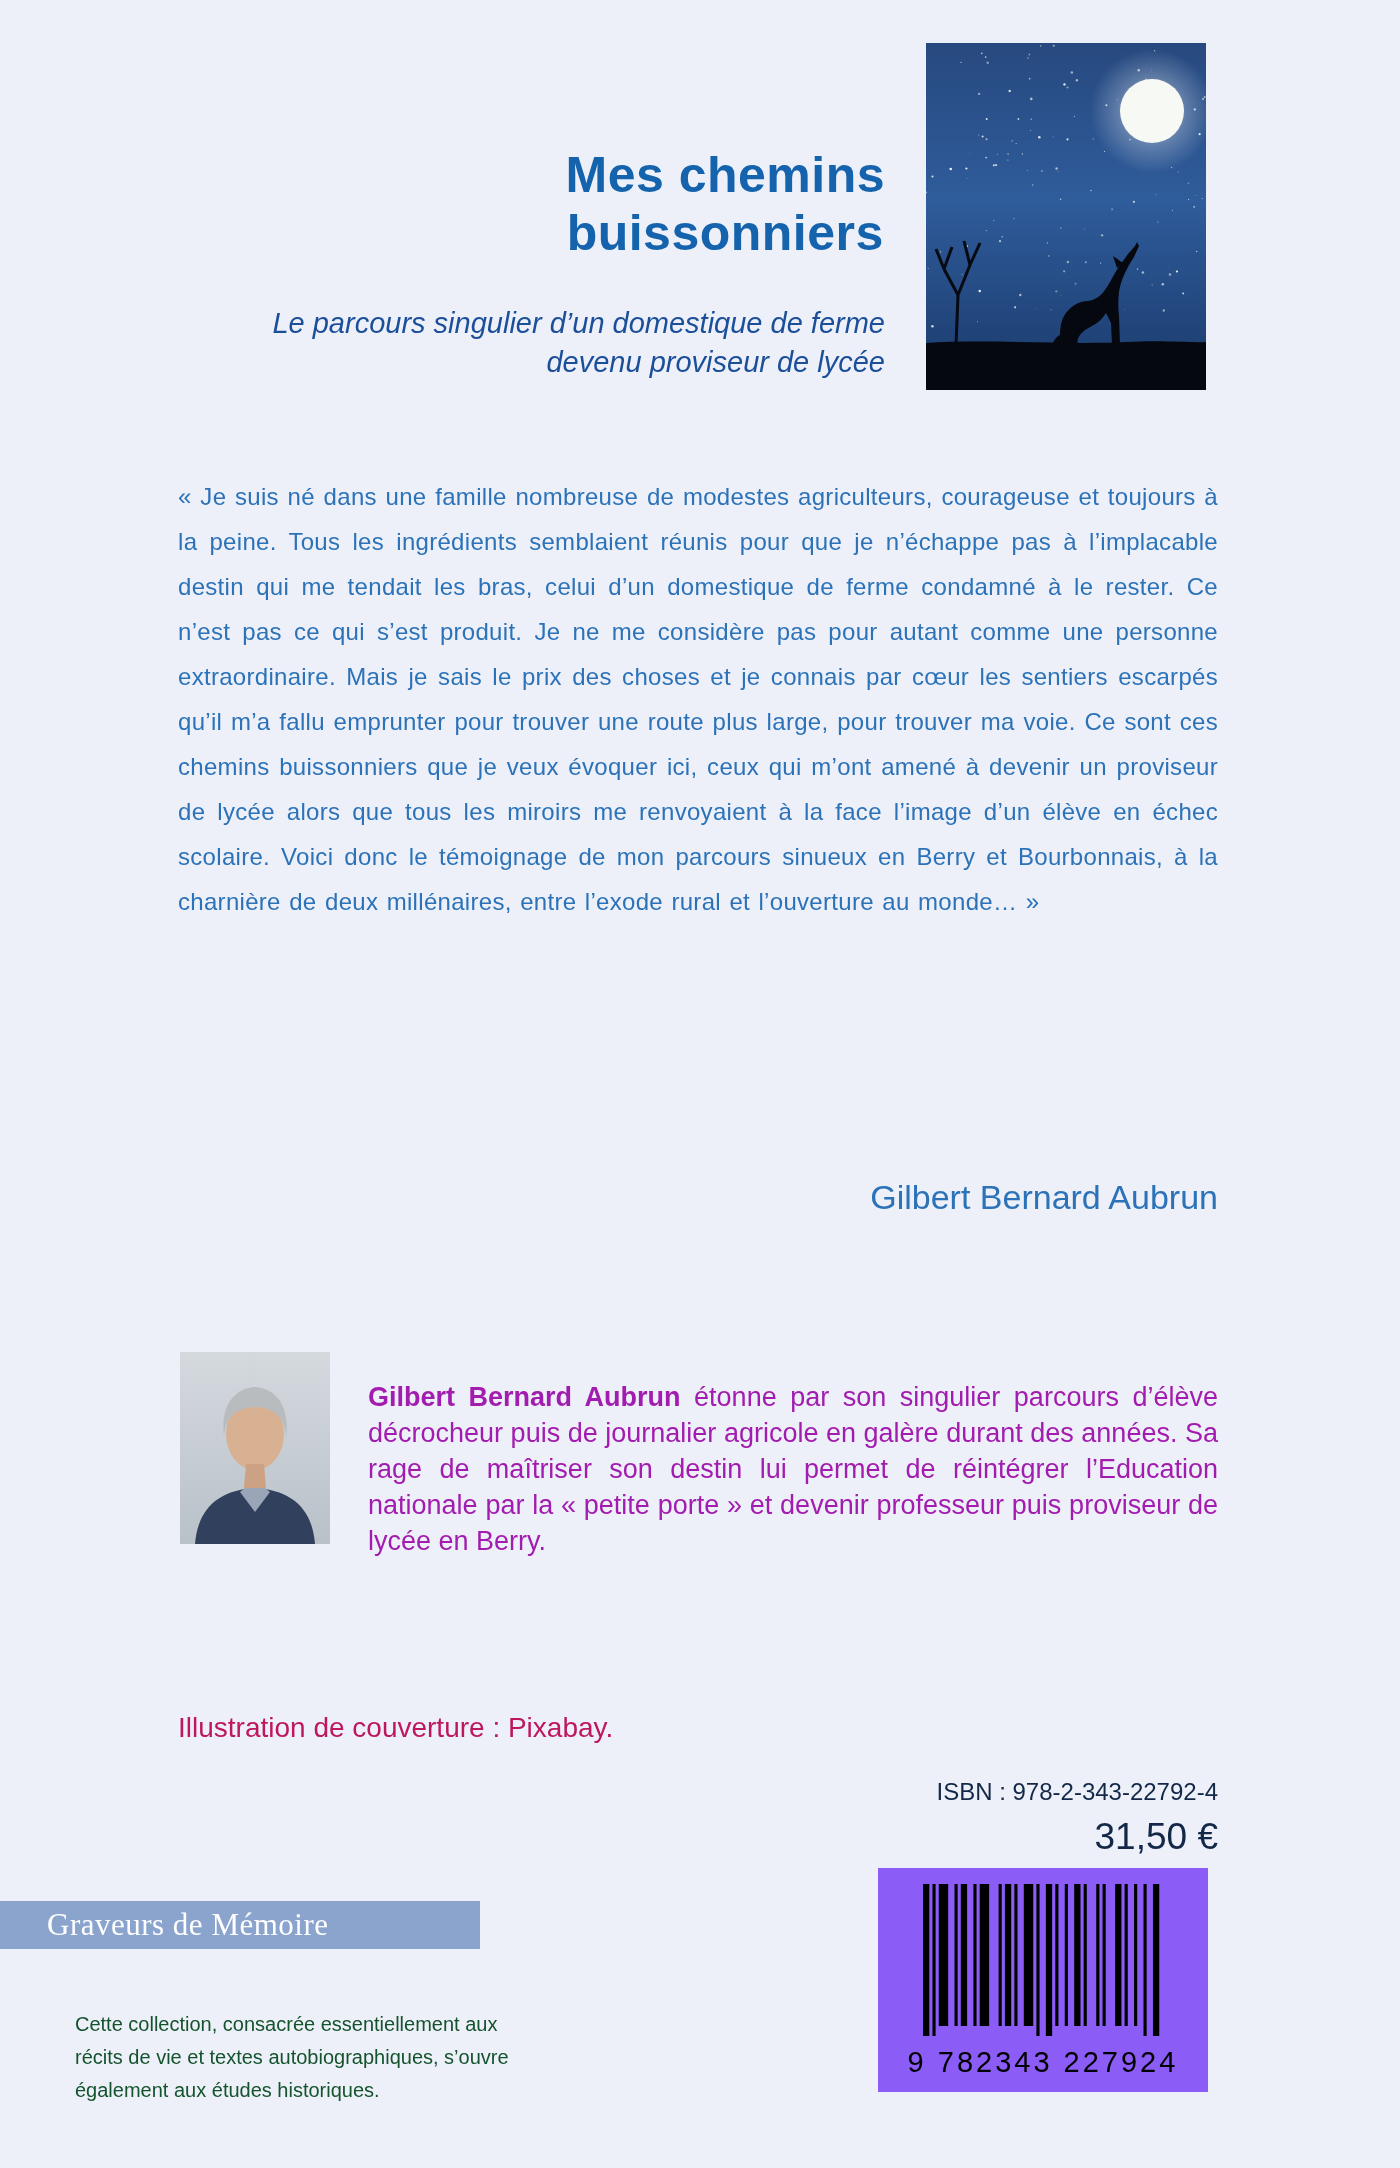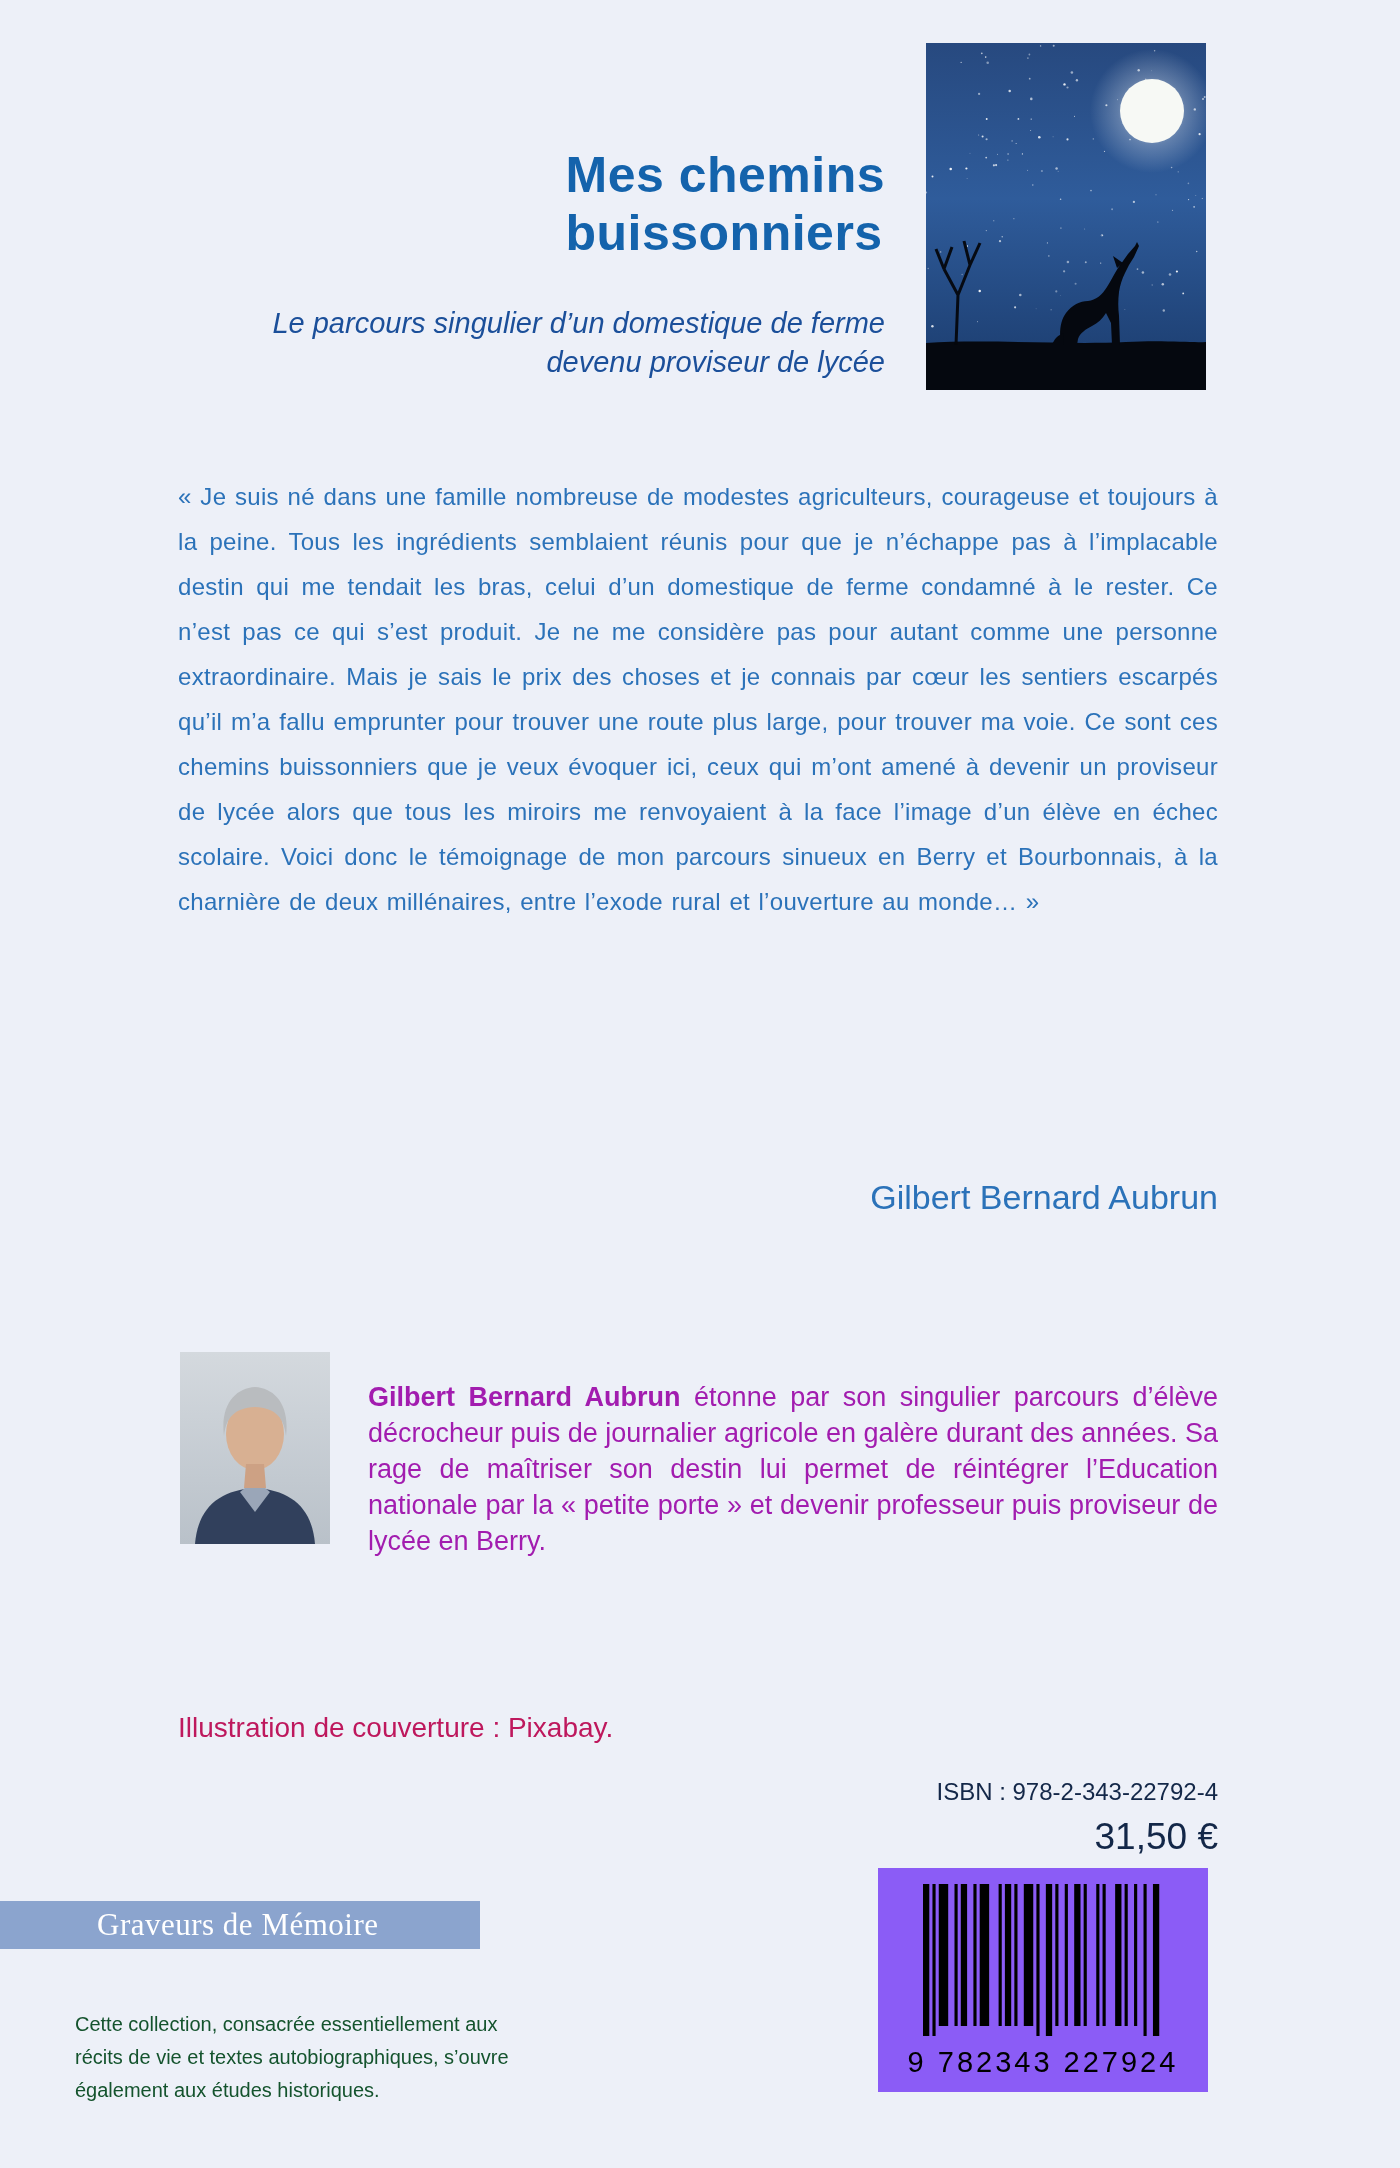--- a/index.html
+++ b/index.html
@@ -20,21 +20,21 @@
     left: 926px; top: 43px;
     width: 280px; height: 347px;
     overflow: hidden;
   }
   .cover-thumb svg { display: block; }
 
   
   .book-title {
     position: absolute;
     top: 112px; right: 515px;
-    text-align: left;
+    text-align: center;
     color: #1463ac;
     font-weight: bold;
     font-size: 50px;
     line-height: 58px;
     letter-spacing: 0.5px;
   }
   .book-title span { display: block; }
   .book-subtitle {
     position: absolute;
     top: 304px; right: 515px;
@@ -107,21 +107,21 @@
 
   
   .collection-banner {
     position: absolute;
     left: 0; top: 1901px;
     width: 480px; height: 48px;
     background: #8ba4ce;
     display: flex;
     align-items: center;
     box-sizing: border-box;
-    padding-left: 97px;
+    padding-left: 47px;
   }
   .collection-banner .collection-name {
     font-family: "Liberation Serif", serif;
     font-size: 31px;
     color: #ffffff;
     letter-spacing: 0.5px;
   }
   .collection-desc {
     position: absolute;
     left: 75px; top: 1988px;

